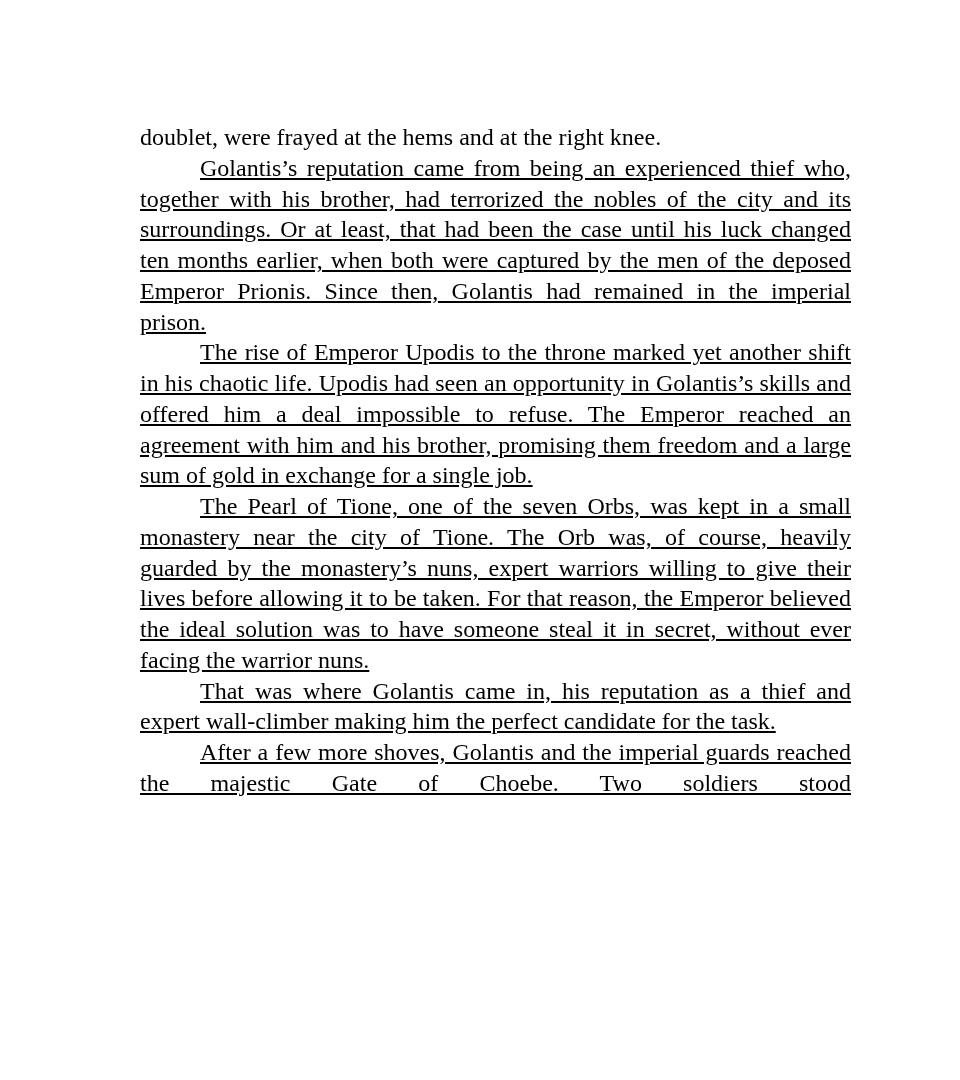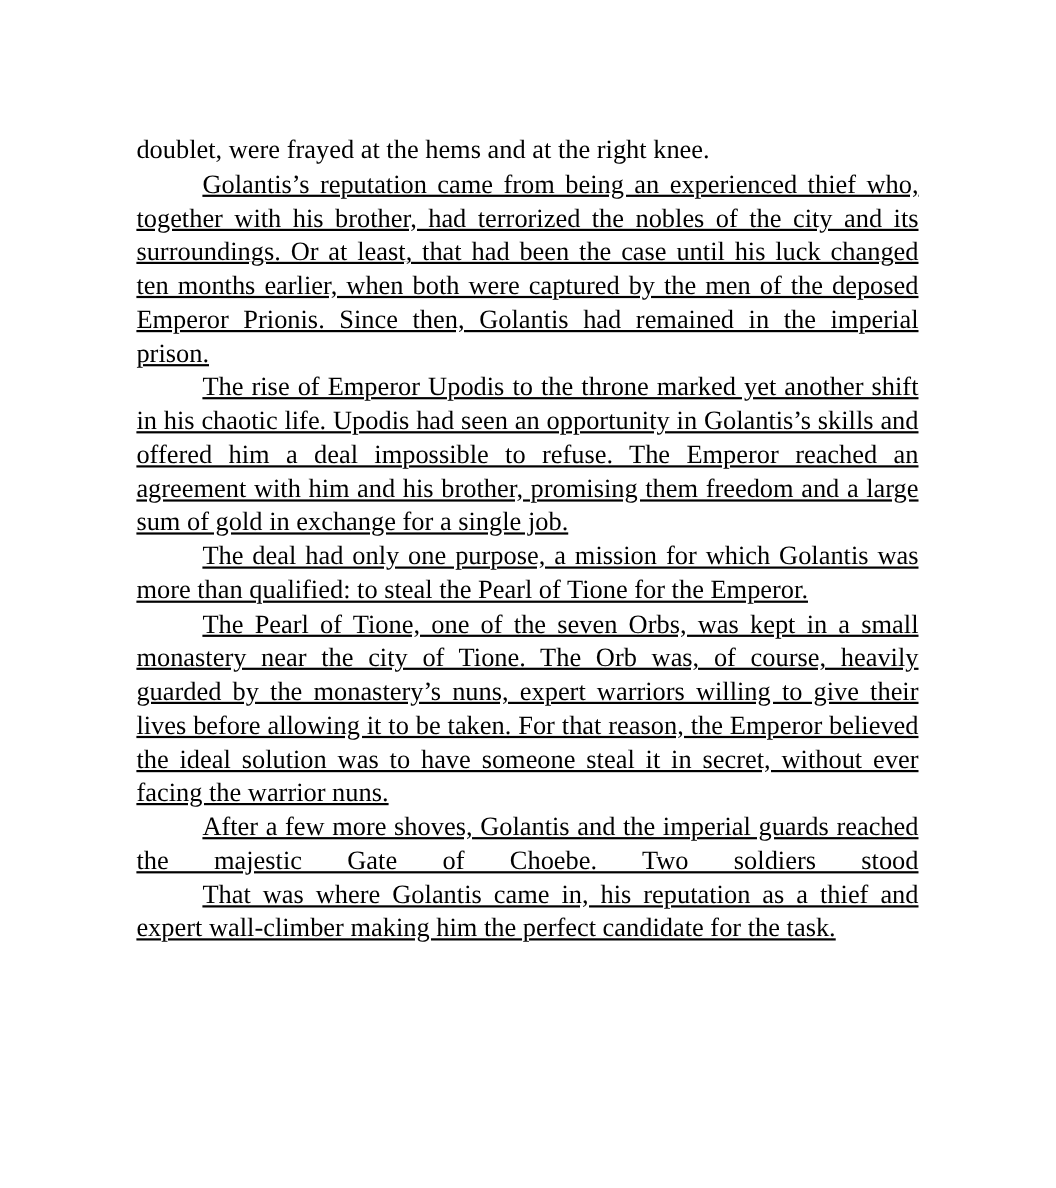--- a/index.html
+++ b/index.html
@@ -8,21 +8,21 @@
     background: #ffffff;
   }
   body {
     width: 960px;
     height: 1080px;
     position: relative;
     overflow: hidden;
   }
   .page {
     position: absolute;
-    left: 0;
+    left: 16px;
     top: 0;
     width: 788px;
     height: 1080px;
     background: #ffffff;
   }
   .page-text {
     position: absolute;
     left: 124px;
     top: 122px;
     width: 711px;
@@ -46,18 +46,17 @@
   }
 </style>
 </head>
 <body>
 
 <div class="page">
   <div class="page-text">
     <p>doublet, were frayed at the hems and at the right knee.</p>
     <p class="indent">Golantis’s reputation came from being an experienced thief who, together with his brother, had terrorized the nobles of the city and its surroundings. Or at least, that had been the case until his luck changed ten months earlier, when both were captured by the men of the deposed Emperor Prionis. Since then, Golantis had remained in the imperial prison.</p>
     <p class="indent">The rise of Emperor Upodis to the throne marked yet another shift in his chaotic life. Upodis had seen an opportunity in Golantis’s skills and offered him a deal impossible to refuse. The Emperor reached an agreement with him and his brother, promising them freedom and a large sum of gold in exchange for a single job.</p>
-    <p class="indent">The deal had only one purpose, a mission for which Golantis was more than qualified: to steal the Pearl of Tione for the Emperor.</p>
     <p class="indent">The Pearl of Tione, one of the seven Orbs, was kept in a small monastery near the city of Tione. The Orb was, of course, heavily guarded by the monastery’s nuns, expert warriors willing to give their lives before allowing it to be taken. For that reason, the Emperor believed the ideal solution was to have someone steal it in secret, without ever facing the warrior nuns.</p>
+    <p class="indent">That was where Golantis came in, his reputation as a thief and expert wall-climber making him the perfect candidate for the task.</p>
     <p class="indent justify-last">After a few more shoves, Golantis and the imperial guards reached the majestic Gate of Choebe. Two soldiers stood</p>
-    <p class="indent">That was where Golantis came in, his reputation as a thief and expert wall-climber making him the perfect candidate for the task.</p>
   </div>
 </div>
 
 </body></html>

